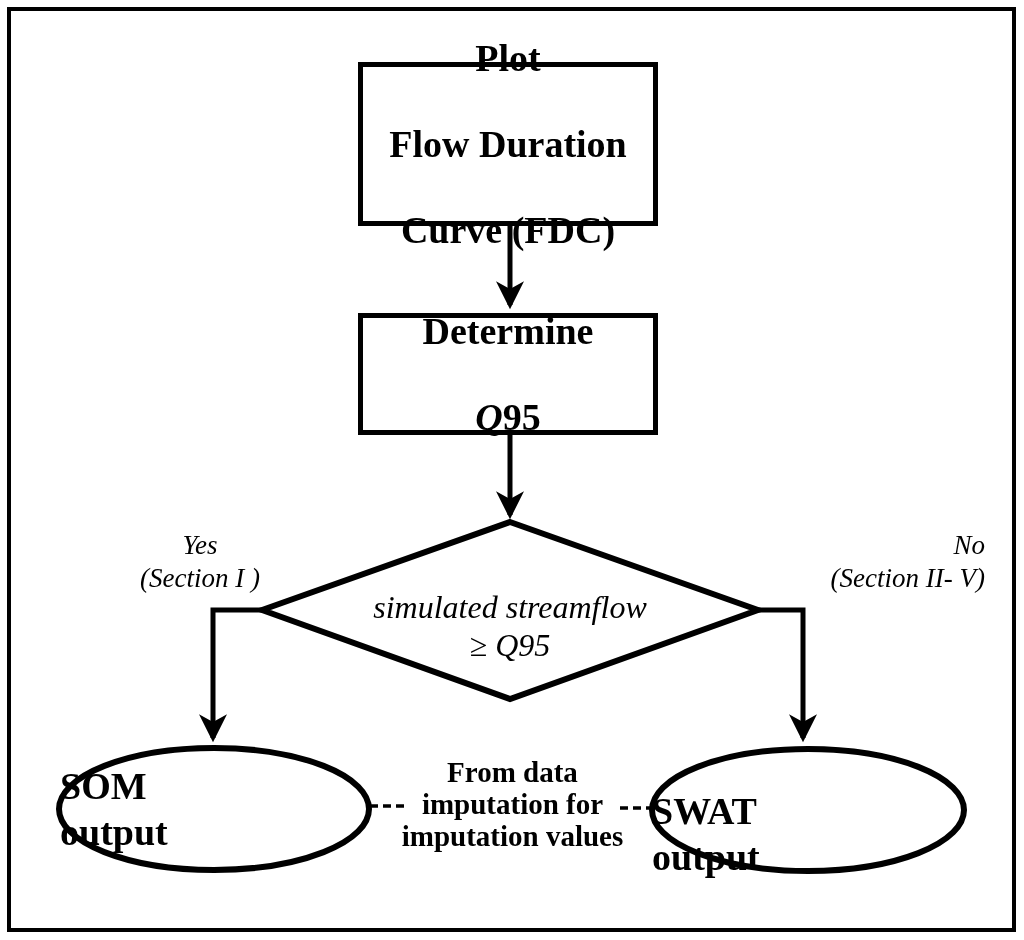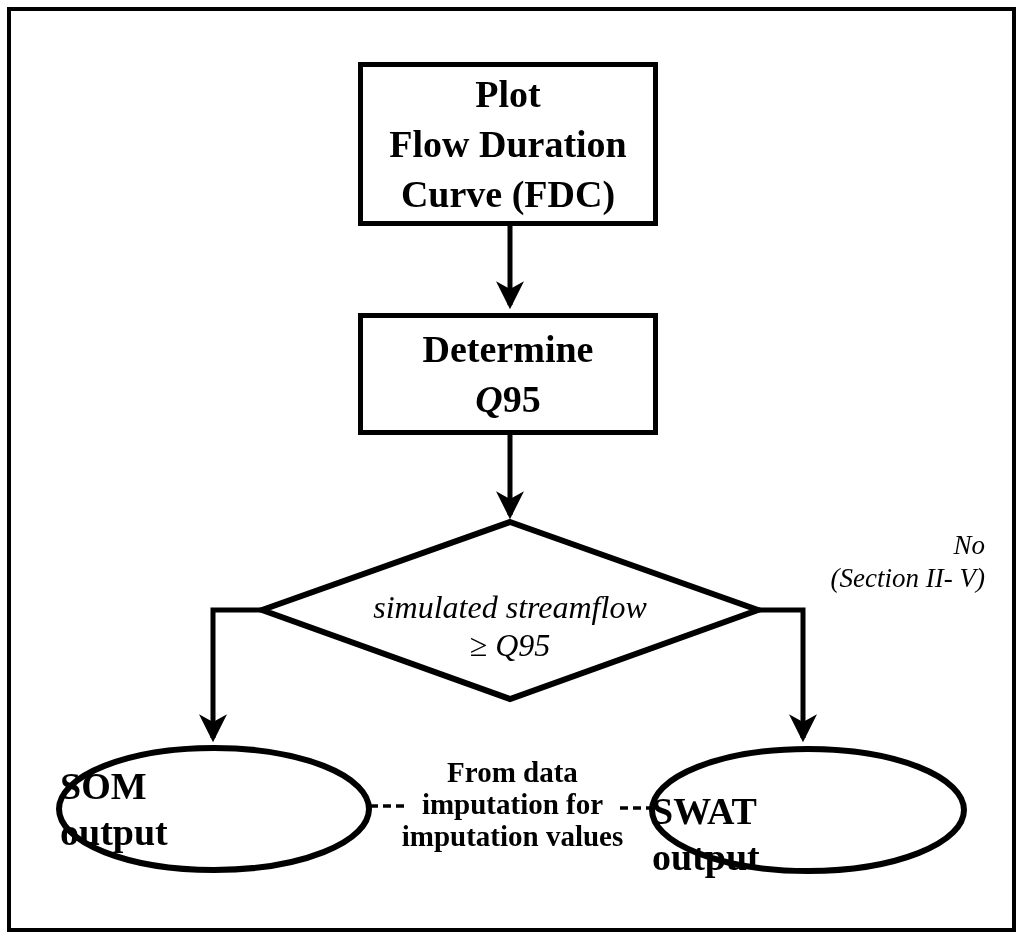--- a/index.html
+++ b/index.html
@@ -27,20 +27,21 @@
     border: 5px solid #000000;
     background: #ffffff;
     display: flex;
     flex-direction: column;
     justify-content: center;
     align-items: center;
     text-align: center;
     font-weight: bold;
     font-size: 38px;
     line-height: 1.32;
+    gap: 36px;
   }
   .box1 { left: 358px; top: 62px;  width: 300px; height: 164px; }
   .box2 { left: 358px; top: 313px; width: 300px; height: 122px; }
   .it { font-style: italic; }
   .diamond-text {
     position: absolute;
     left: 310px; top: 588px; width: 400px;
     text-align: center;
     font-style: italic;
     font-size: 32px;
@@ -118,20 +119,24 @@
   <div class="box box2">
     <div>Determine</div>
     <div><span class="it">Q</span><span>95</span></div>
   </div>
 
   <div class="diamond-text">
     <div>simulated streamflow</div>
     <div>≥ Q95</div>
   </div>
 
+  <div class="branch branch-yes">
+    <div>Yes</div>
+    <div>(Section I )</div>
+  </div>
 
   <div class="branch branch-no">
     <div>No</div>
     <div>(Section II- V)</div>
   </div>
 
   <div class="etext etext-som">
     <div>SOM</div>
     <div>output</div>
   </div>

